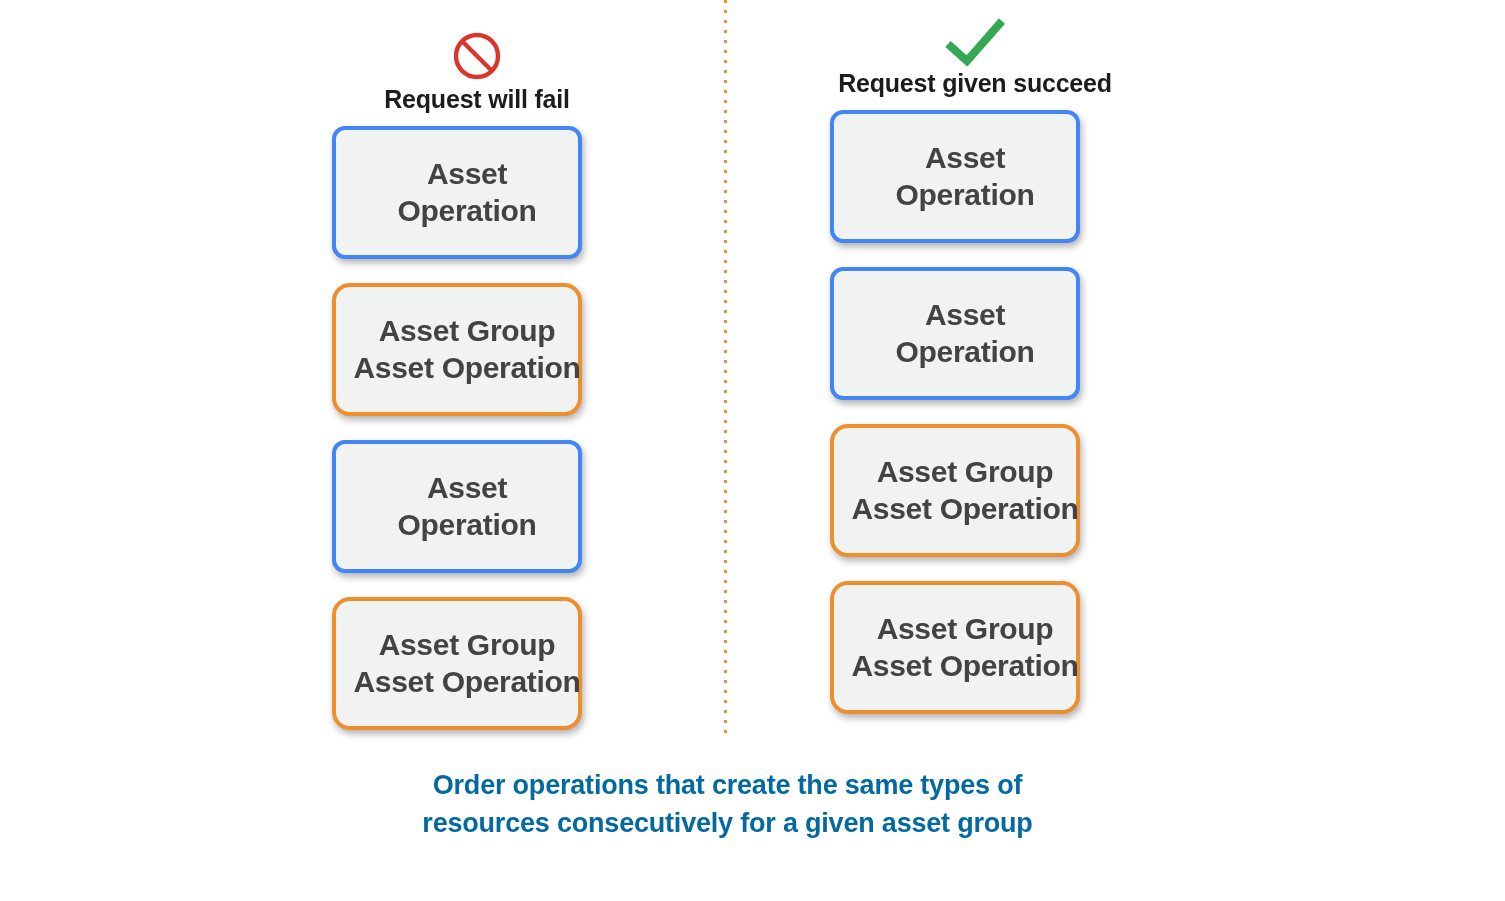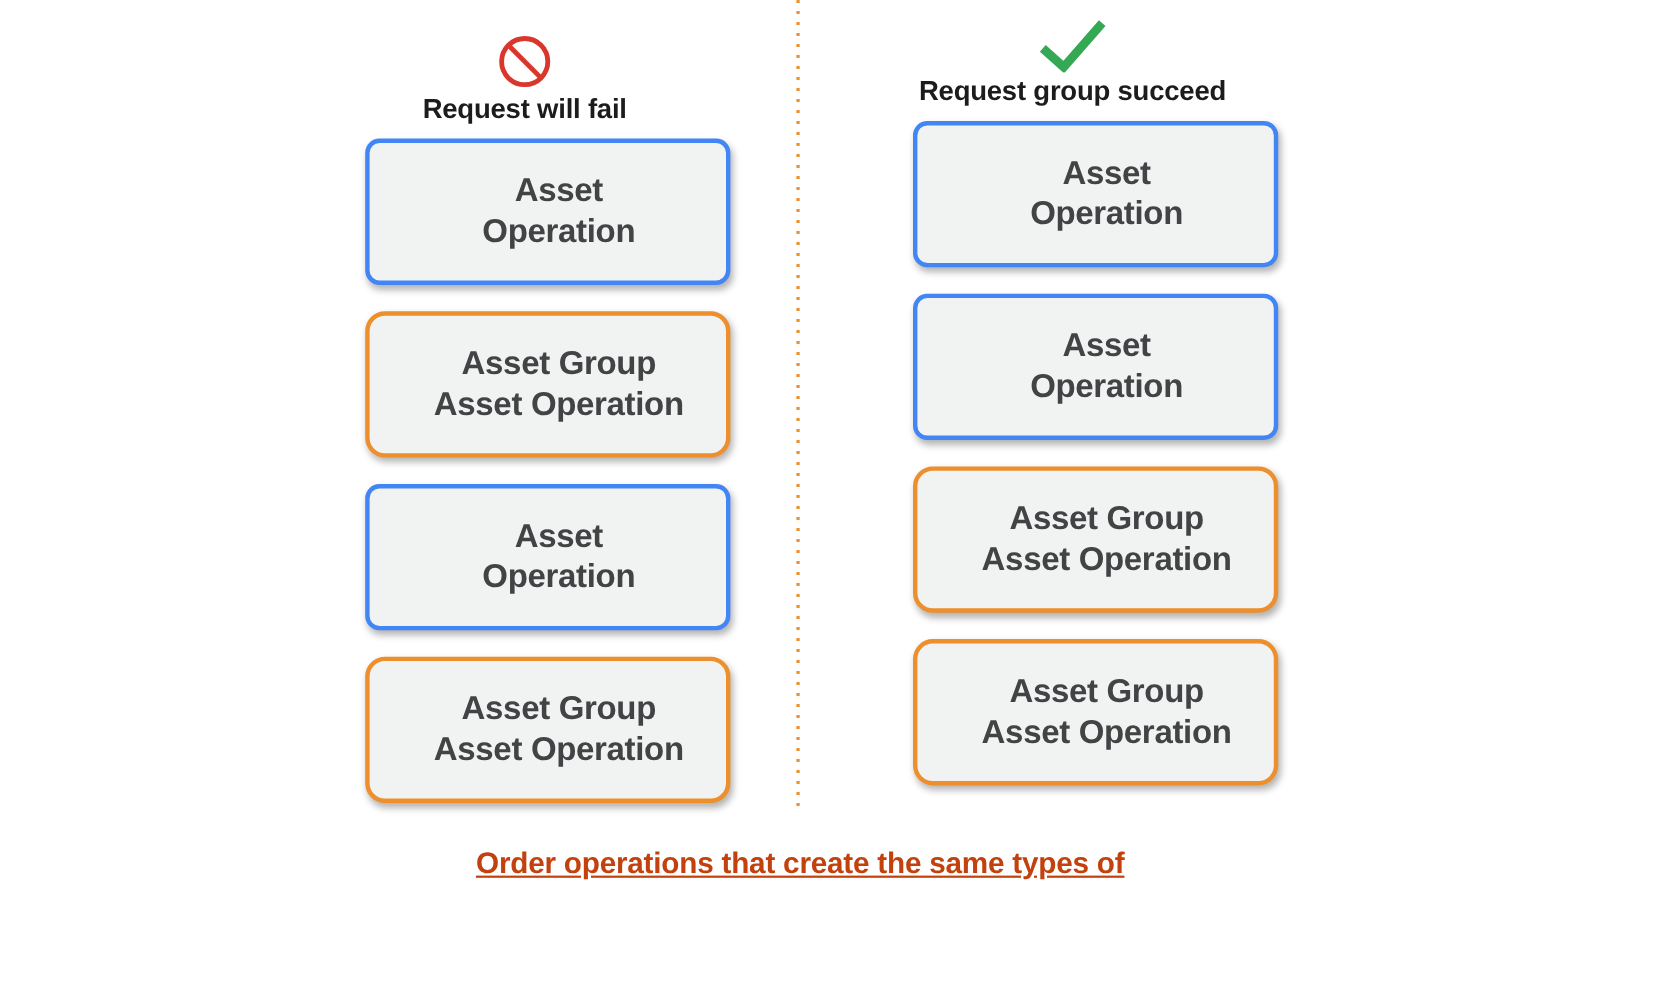--- a/index.html
+++ b/index.html
@@ -77,21 +77,21 @@
     top: 110px;
     left: 55px;
     width: 295px;
     display: flex;
     flex-direction: column;
     gap: 24px;
   }
 
   .card {
     box-sizing: border-box;
-    width: 332px;
+    width: 250px;
     height: 133px;
     border-radius: 13px;
     border: 4px solid #4285f4;
     background: #f1f2f2;
     box-shadow: 2px 4px 7px rgba(0,0,0,0.30);
     display: flex;
     flex-direction: column;
     align-items: center;
     justify-content: center;
     text-align: center;
@@ -110,24 +110,23 @@
 
   
   .caption {
     position: absolute;
     left: 0;
     top: 766px;
     width: 1455px;
     text-align: center;
     font-size: 27px;
     font-weight: bold;
-    color: #c2410c;
+    color: #0369a1;
     line-height: 1.42;
     letter-spacing: -0.2px;
-    text-decoration: underline;
   }
   .caption span { display: block; }
 </style>
 </head>
 <body>
 
 <div id="diagram">
 
   <div class="divider"></div>
 
@@ -162,21 +161,21 @@
     </div>
   </div>
 
   <div class="column succeed">
     <div class="col-head">
       <div class="status-icon">
         <svg width="66" height="52" viewBox="0 0 66 52" aria-hidden="true">
           <polyline points="6,30 25,47 60,7" fill="none" stroke="#34a853" stroke-width="8" stroke-linecap="butt" stroke-linejoin="miter"></polyline>
         </svg>
       </div>
-      <div class="col-title">Request group succeed</div>
+      <div class="col-title">Request given succeed</div>
     </div>
 
     <div class="stack">
       <div class="card asset">
         <div class="card-line">Asset</div>
         <div class="card-line">Operation</div>
       </div>
       <div class="card asset">
         <div class="card-line">Asset</div>
         <div class="card-line">Operation</div>
@@ -187,15 +186,16 @@
       </div>
       <div class="card asset-group">
         <div class="card-line">Asset Group</div>
         <div class="card-line">Asset Operation</div>
       </div>
     </div>
   </div>
 
   <div class="caption">
     <span>Order operations that create the same types of</span>
+    <span>resources consecutively for a given asset group</span>
   </div>
 
 </div>
 
 </body></html>

